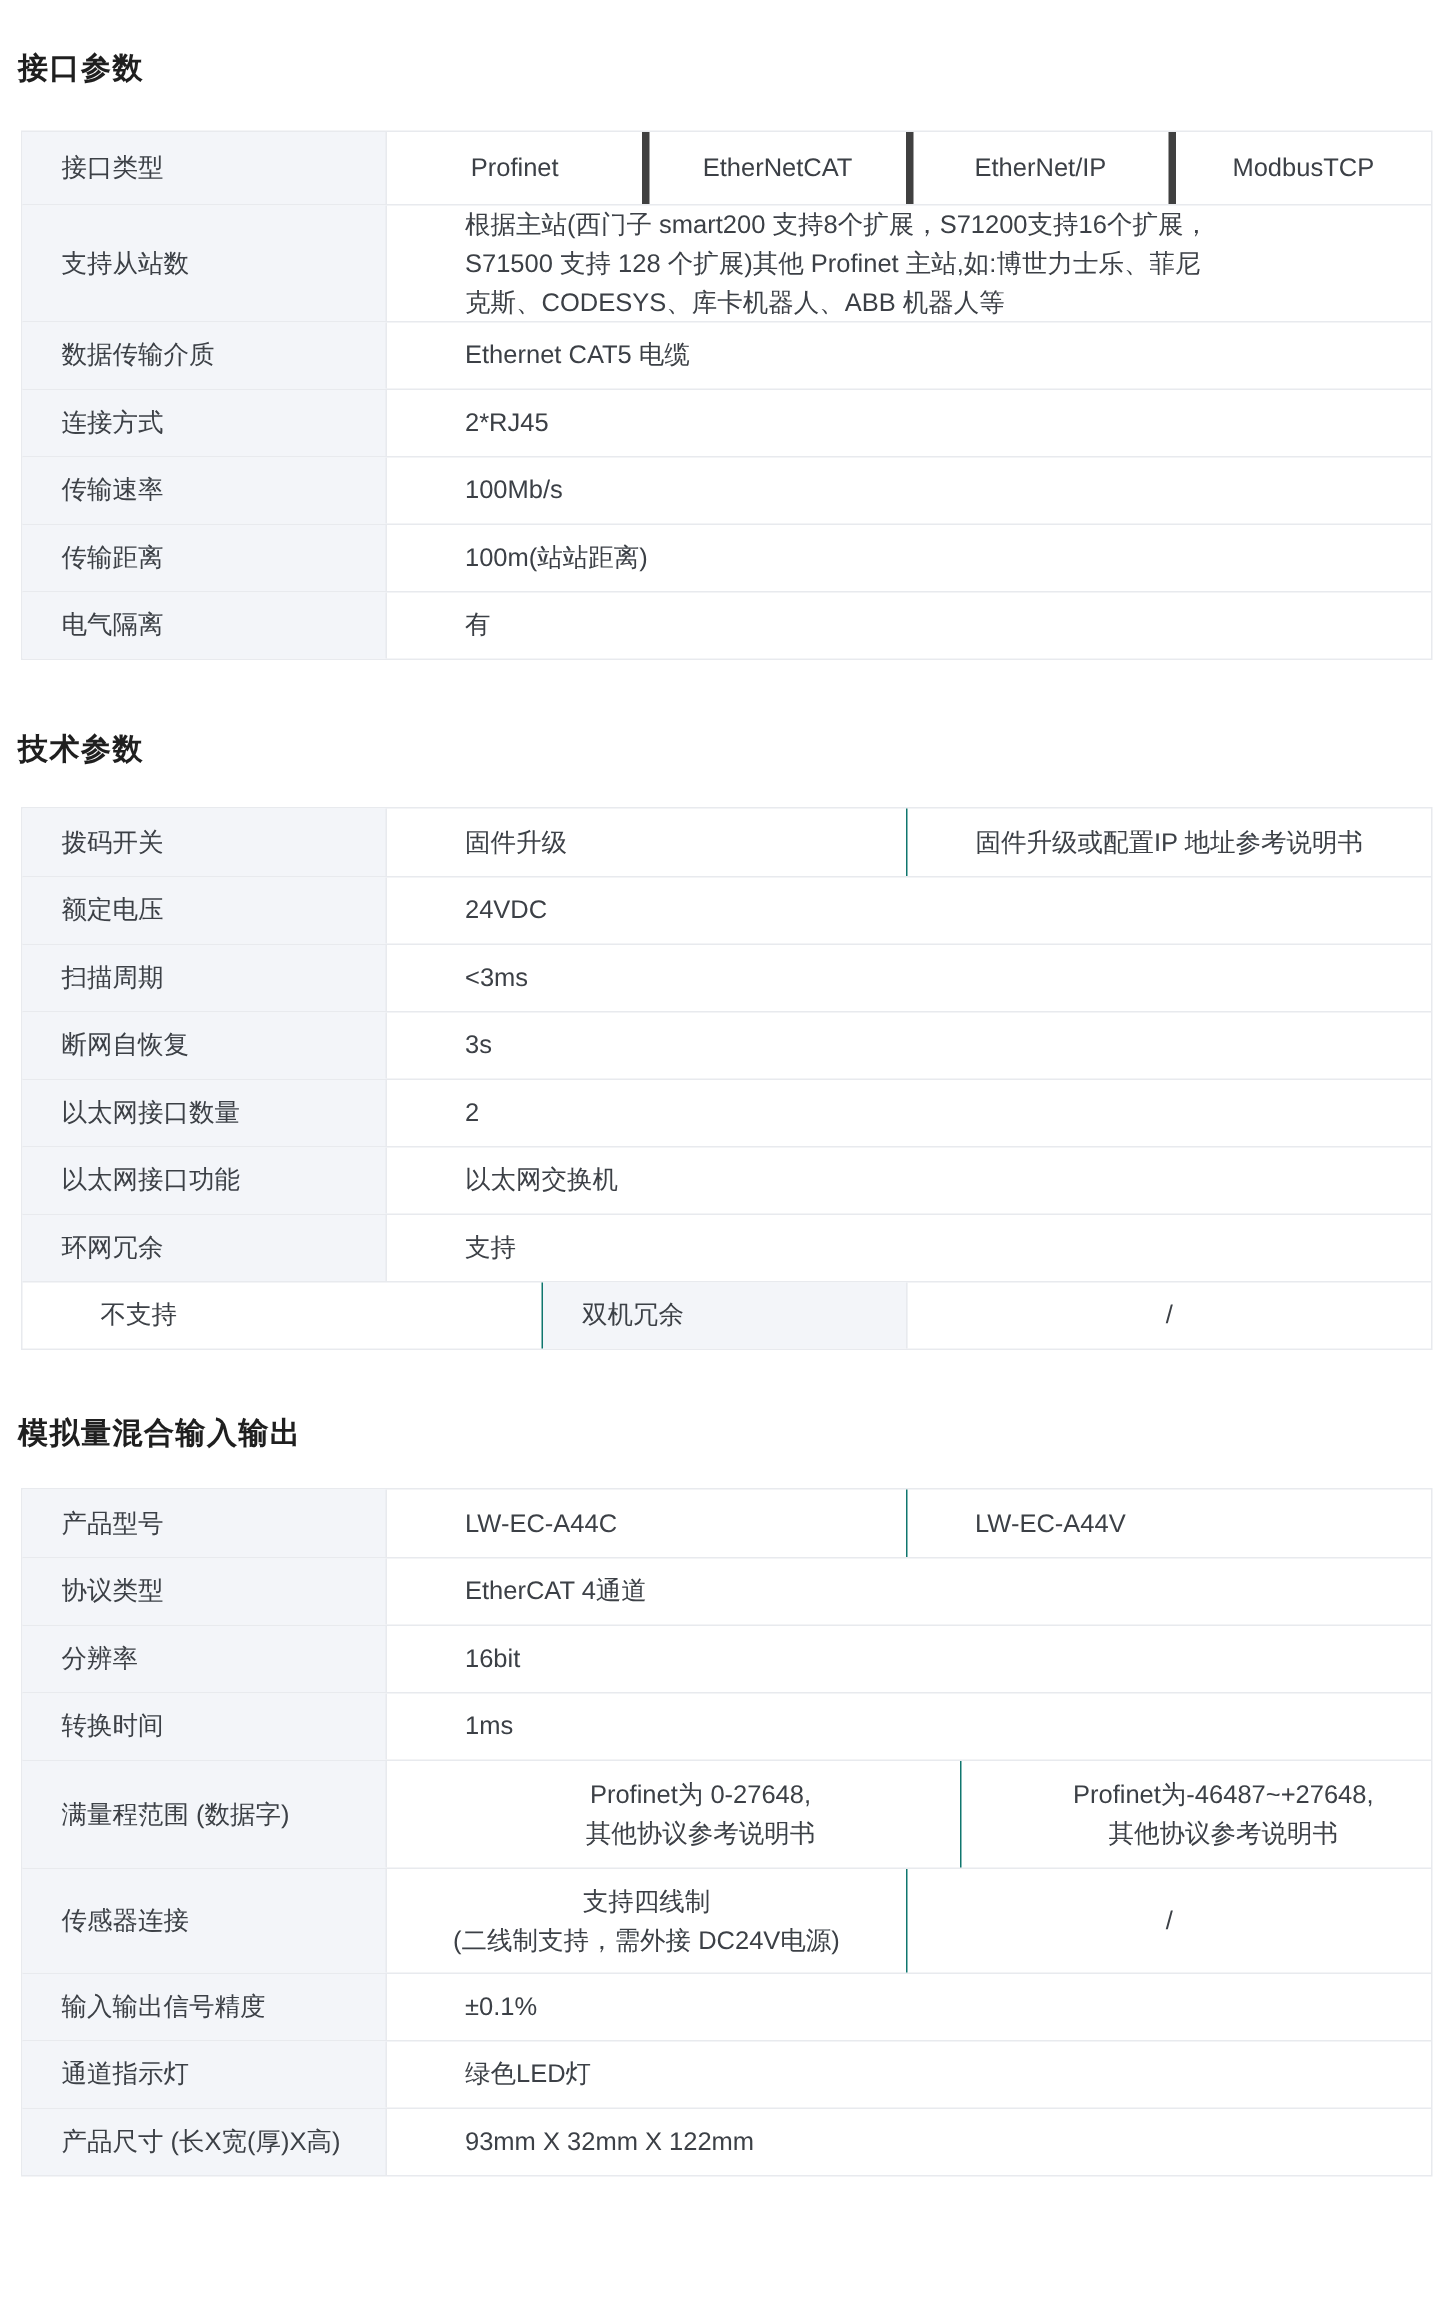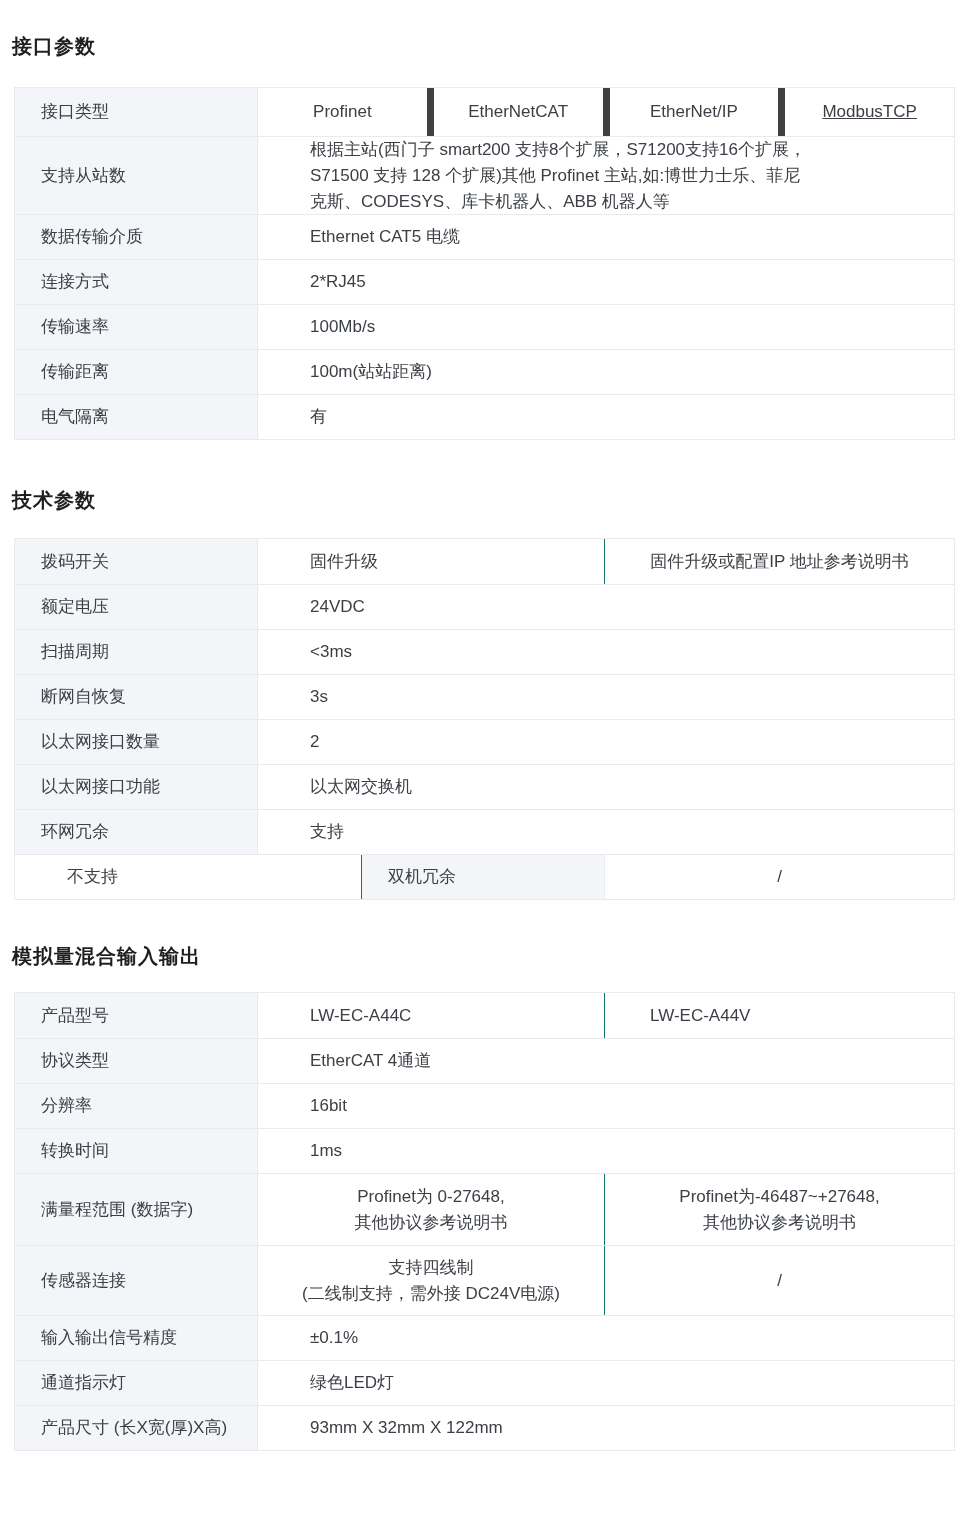--- a/index.html
+++ b/index.html
@@ -18,35 +18,35 @@
   .tbl {
     margin-left:14px; width:941px; box-sizing:border-box;
     border:1px solid #e8eaee; margin-top:27px;
   }
   .tbl.t2 { margin-top:24px; }
   .tbl.t3 { margin-top:22px; }
   .row { display:flex; box-sizing:border-box; border-top:1px solid #e8eaee; min-height:45px; }
   .row:first-child { border-top:none; }
   .h45 { height:45px; }
   .h48 { height:48px; }
-  .h72 { height:72px; }
+  .h72 { height:72px;gap:36px; }
   .h70 { height:70px; }
   .h78 { height:78px; }
   .cell { display:flex; align-items:center; box-sizing:border-box; font-size:17px; line-height:26px; }
   .cl {
     flex:0 0 243px; width:243px; background:#f3f5f9;
     border-right:1px solid #e8eaee; padding-left:26px; padding-right:8px;
   }
   .cv { flex:1 1 0; padding-left:52px; padding-right:10px; white-space:pre-line; }
   .cv.center { justify-content:center; text-align:center; padding-left:0; padding-right:0; }
   .half1 { flex:0 0 347px; width:347px; border-right:1px solid #0f766e; }
   .half2 { flex:1 1 0; }
   .half2.left { padding-left:45px; }
-  .q { flex:1 1 0; justify-content:center; text-align:center; padding-left:0; padding-right:0; border-right:7px solid #404040; }
-  .q.last { border-right:none;text-decoration:underline; }
+  .q { flex:1 1 0; justify-content:center; text-align:center; padding-left:0; padding-right:0; border-right:5px solid #404040; }
+  .q.last { border-right:none; }
 </style>
 </head>
 <body>
 
 <div class="page">
 
   <h2 class="section-title">接口参数</h2>
 
   <div class="tbl t1">
     <div class="row h48">

